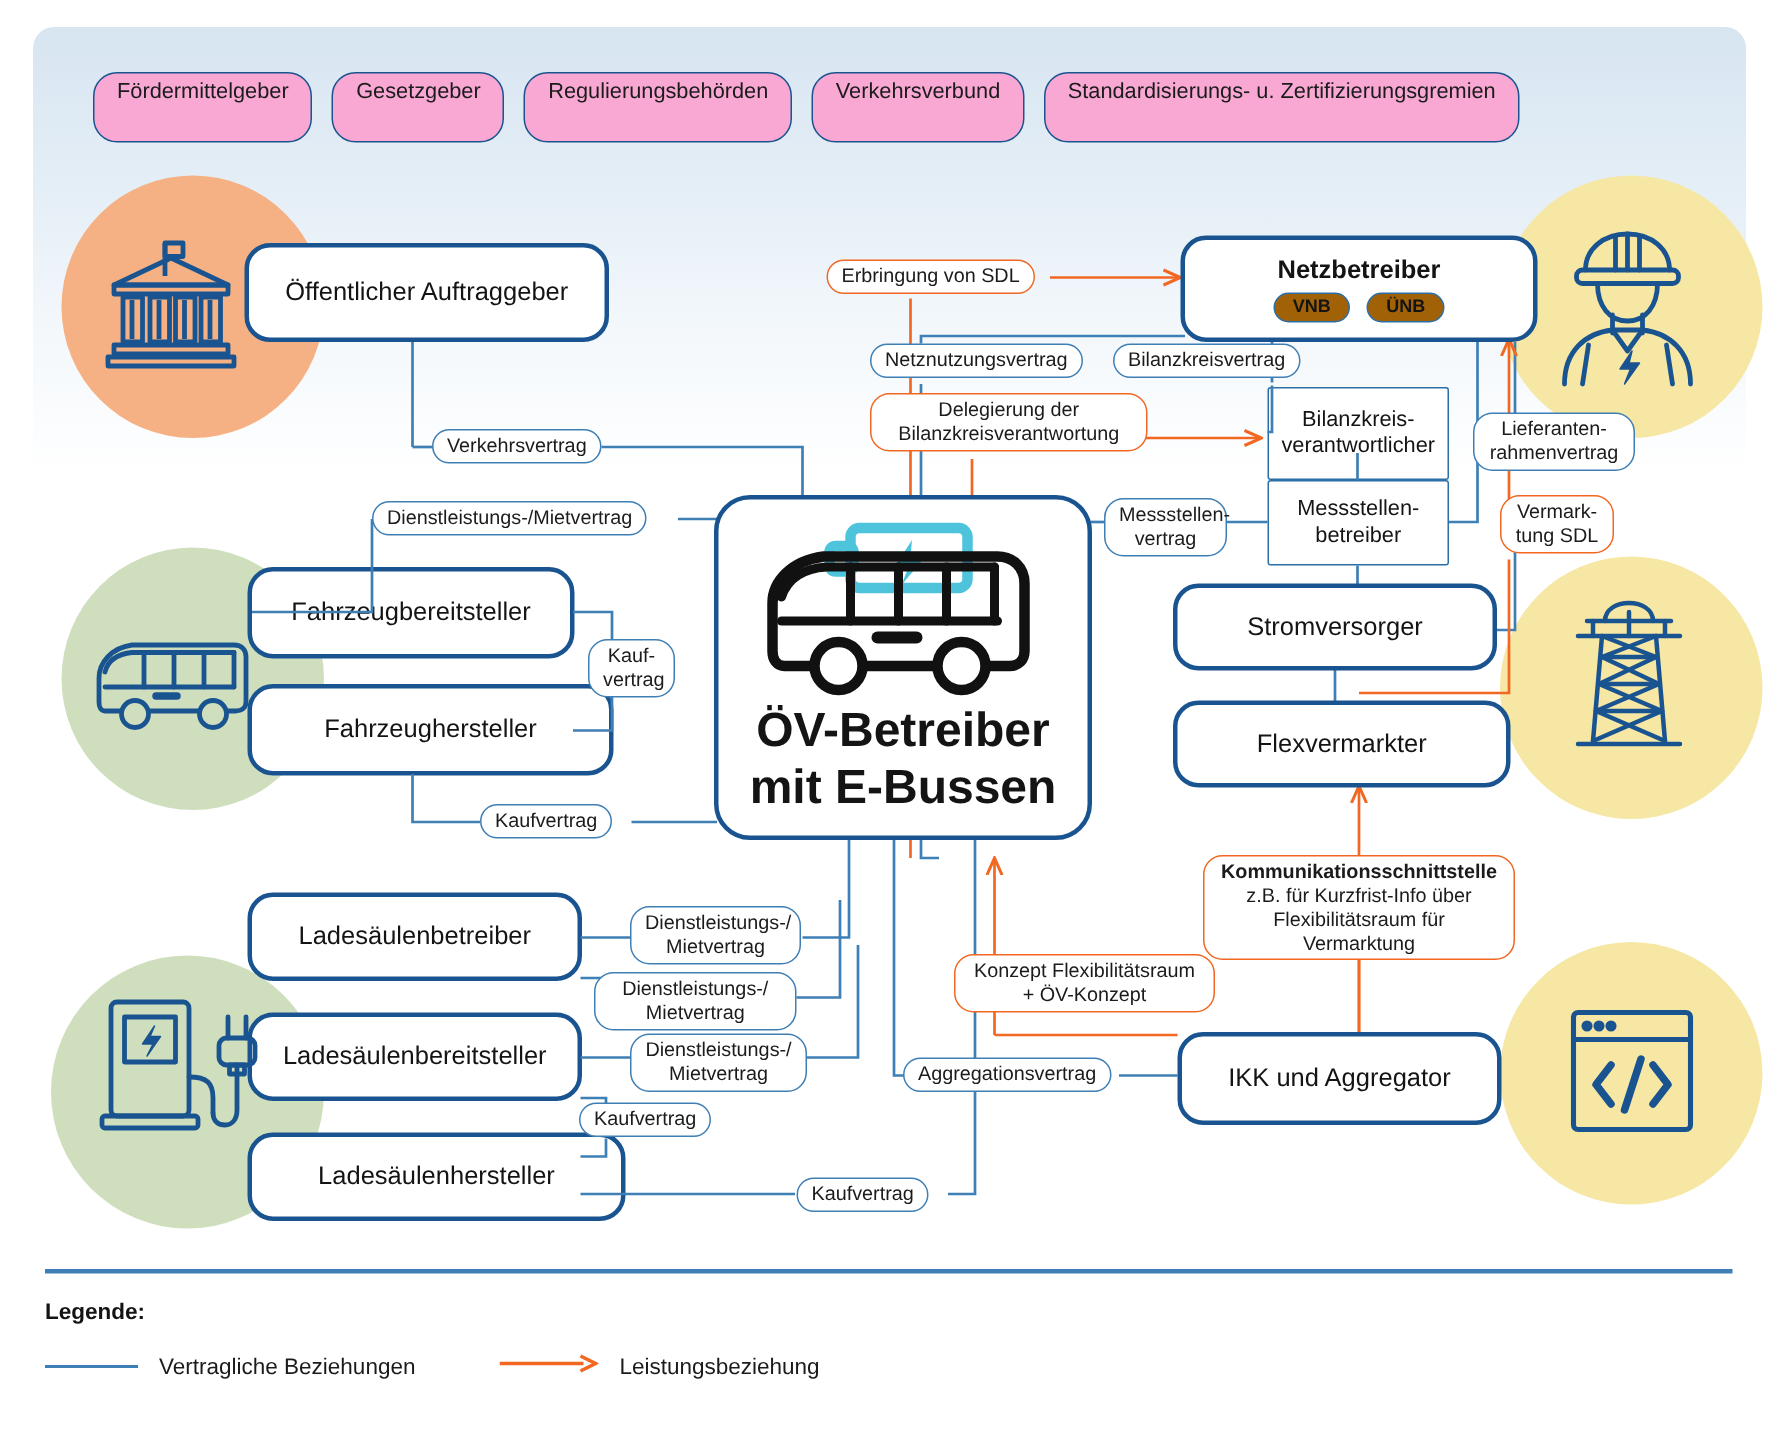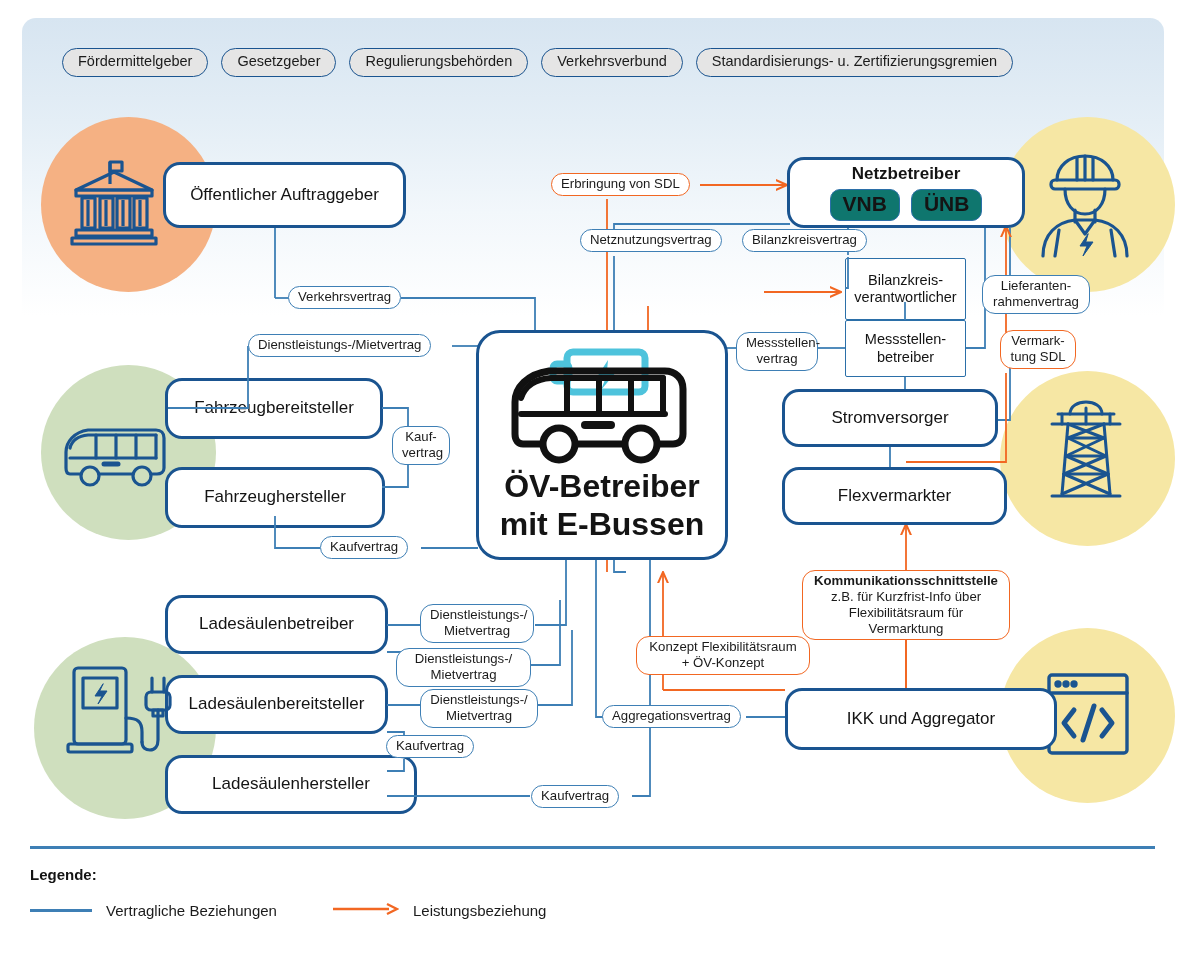--- a/index.html
+++ b/index.html
@@ -16,22 +16,22 @@
   
   .banner {
     position:absolute; left:22px; top:18px; width:1142px; height:298px;
     background:linear-gradient(to bottom, #d7e5f1 0%, #e4eef6 35%, #f2f7fb 65%, #ffffff 100%);
     border-radius:14px 14px 0 0;
   }
 
   
   .pill-row { position:absolute; left:62px; top:48px; display:flex; gap:13px; align-items:center; }
   .pill {
-    border:1.6px solid #1a5490; border-radius:16px; background:#e5e5e5;
-    padding:5px 15px 6px; font-size:14.5px; color:#1b1b1b; white-space:nowrap;
+    border:1.6px solid #1a5490; border-radius:16px; background:#f9a8d4;
+    padding:5px 15px 24px; font-size:14.5px; color:#1b1b1b; white-space:nowrap;
     line-height:1.1;
   }
 
   
   .circle { position:absolute; border-radius:50%; }
   .c-orange { background:#f5b183; }
   .c-green  { background:#cfdfbe; }
   .c-yellow { background:#f6e7a4; }
 
   
@@ -41,21 +41,21 @@
     align-items:center; justify-content:center; text-align:center;
     font-size:17px; color:#141414; line-height:1.18; padding:4px 8px;
   }
   .box.small { font-size:14.5px; border-width:1.7px; border-color:#2b6fa8; border-radius:2px; }
   .box.hub { font-size:32px; font-weight:bold; border-width:3.4px; border-radius:24px; }
 
   
   .subpills { display:flex; gap:11px; margin-top:5px; }
   .subpill {
     border:1.6px solid #2b6fa8; border-radius:10px; padding:2px 12px 3px;
-    font-size:21px; background:#0f766e; line-height:1.15;
+    font-size:12px; background:#a16207; line-height:1.15;
   }
 
   
   .lbl {
     position:absolute; background:#ffffff; border:1.5px solid #3e7fb5;
     border-radius:13px; padding:2px 9px 3px; font-size:13.2px; color:#1b1b1b;
     white-space:nowrap; line-height:1.2; text-align:center; z-index:6;
   }
   .lbl.multi { white-space:normal; }
   .lbl.orange { border-color:#f26722; }
@@ -289,21 +289,21 @@
   </div>
 
   <div class="box" style="left:163px; top:162px; width:243px; height:66px;">
     <span>Öffentlicher Auftraggeber</span>
   </div>
 
   <div class="box" style="left:165px; top:378px; width:218px; height:61px;">
     <span>Fahrzeugbereitsteller</span>
   </div>
 
-  <div class="box" style="left:165px; top:456px; width:220px; height:61px;margin-top:11px;">
+  <div class="box" style="left:165px; top:456px; width:244px; height:61px;">
     <span>Fahrzeughersteller</span>
   </div>
 
   <div class="box" style="left:165px; top:595px; width:223px; height:59px;">
     <span>Ladesäulenbetreiber</span>
   </div>
 
   <div class="box" style="left:165px; top:675px; width:223px; height:59px;">
     <span>Ladesäulenbereitsteller</span>
   </div>
@@ -355,41 +355,45 @@
   </div>
 
   <div class="box" style="left:782px; top:389px; width:216px; height:58px; z-index:4;">
     <span>Stromversorger</span>
   </div>
 
   <div class="box" style="left:782px; top:467px; width:225px; height:58px; z-index:4;">
     <span>Flexvermarkter</span>
   </div>
 
-  <div class="box" style="left:785px; top:688px; width:272px; height:62px; z-index:4;">
+  <div class="box" style="left:785px; top:688px; width:216px; height:62px; z-index:4;">
     <span>IKK und Aggregator</span>
   </div>
 
   <div class="lbl" style="left:288px; top:286px;">Verkehrsvertrag</div>
 
   <div class="lbl" style="left:248px; top:334px;">Dienstleistungs-/Mietvertrag</div>
 
   <div class="lbl multi" style="left:392px; top:426px; width:58px;">
     <span>Kauf-</span><br>
     <span>vertrag</span>
   </div>
 
   <div class="lbl" style="left:320px; top:536px;">Kaufvertrag</div>
 
   <div class="lbl orange" style="left:551px; top:173px;">Erbringung von SDL</div>
 
   <div class="lbl" style="left:580px; top:229px;">Netznutzungsvertrag</div>
 
   <div class="lbl" style="left:742px; top:229px;">Bilanzkreisvertrag</div>
 
+  <div class="lbl orange multi" style="left:580px; top:262px; width:185px;">
+    <span>Delegierung der</span><br>
+    <span>Bilanzkreisverantwortung</span>
+  </div>
 
   <div class="lbl multi" style="left:736px; top:332px; width:82px;">
     <span>Messstellen-</span><br>
     <span>vertrag</span>
   </div>
 
   <div class="lbl multi" style="left:982px; top:275px; width:108px;">
     <span>Lieferanten-</span><br>
     <span>rahmenvertrag</span>
   </div>

